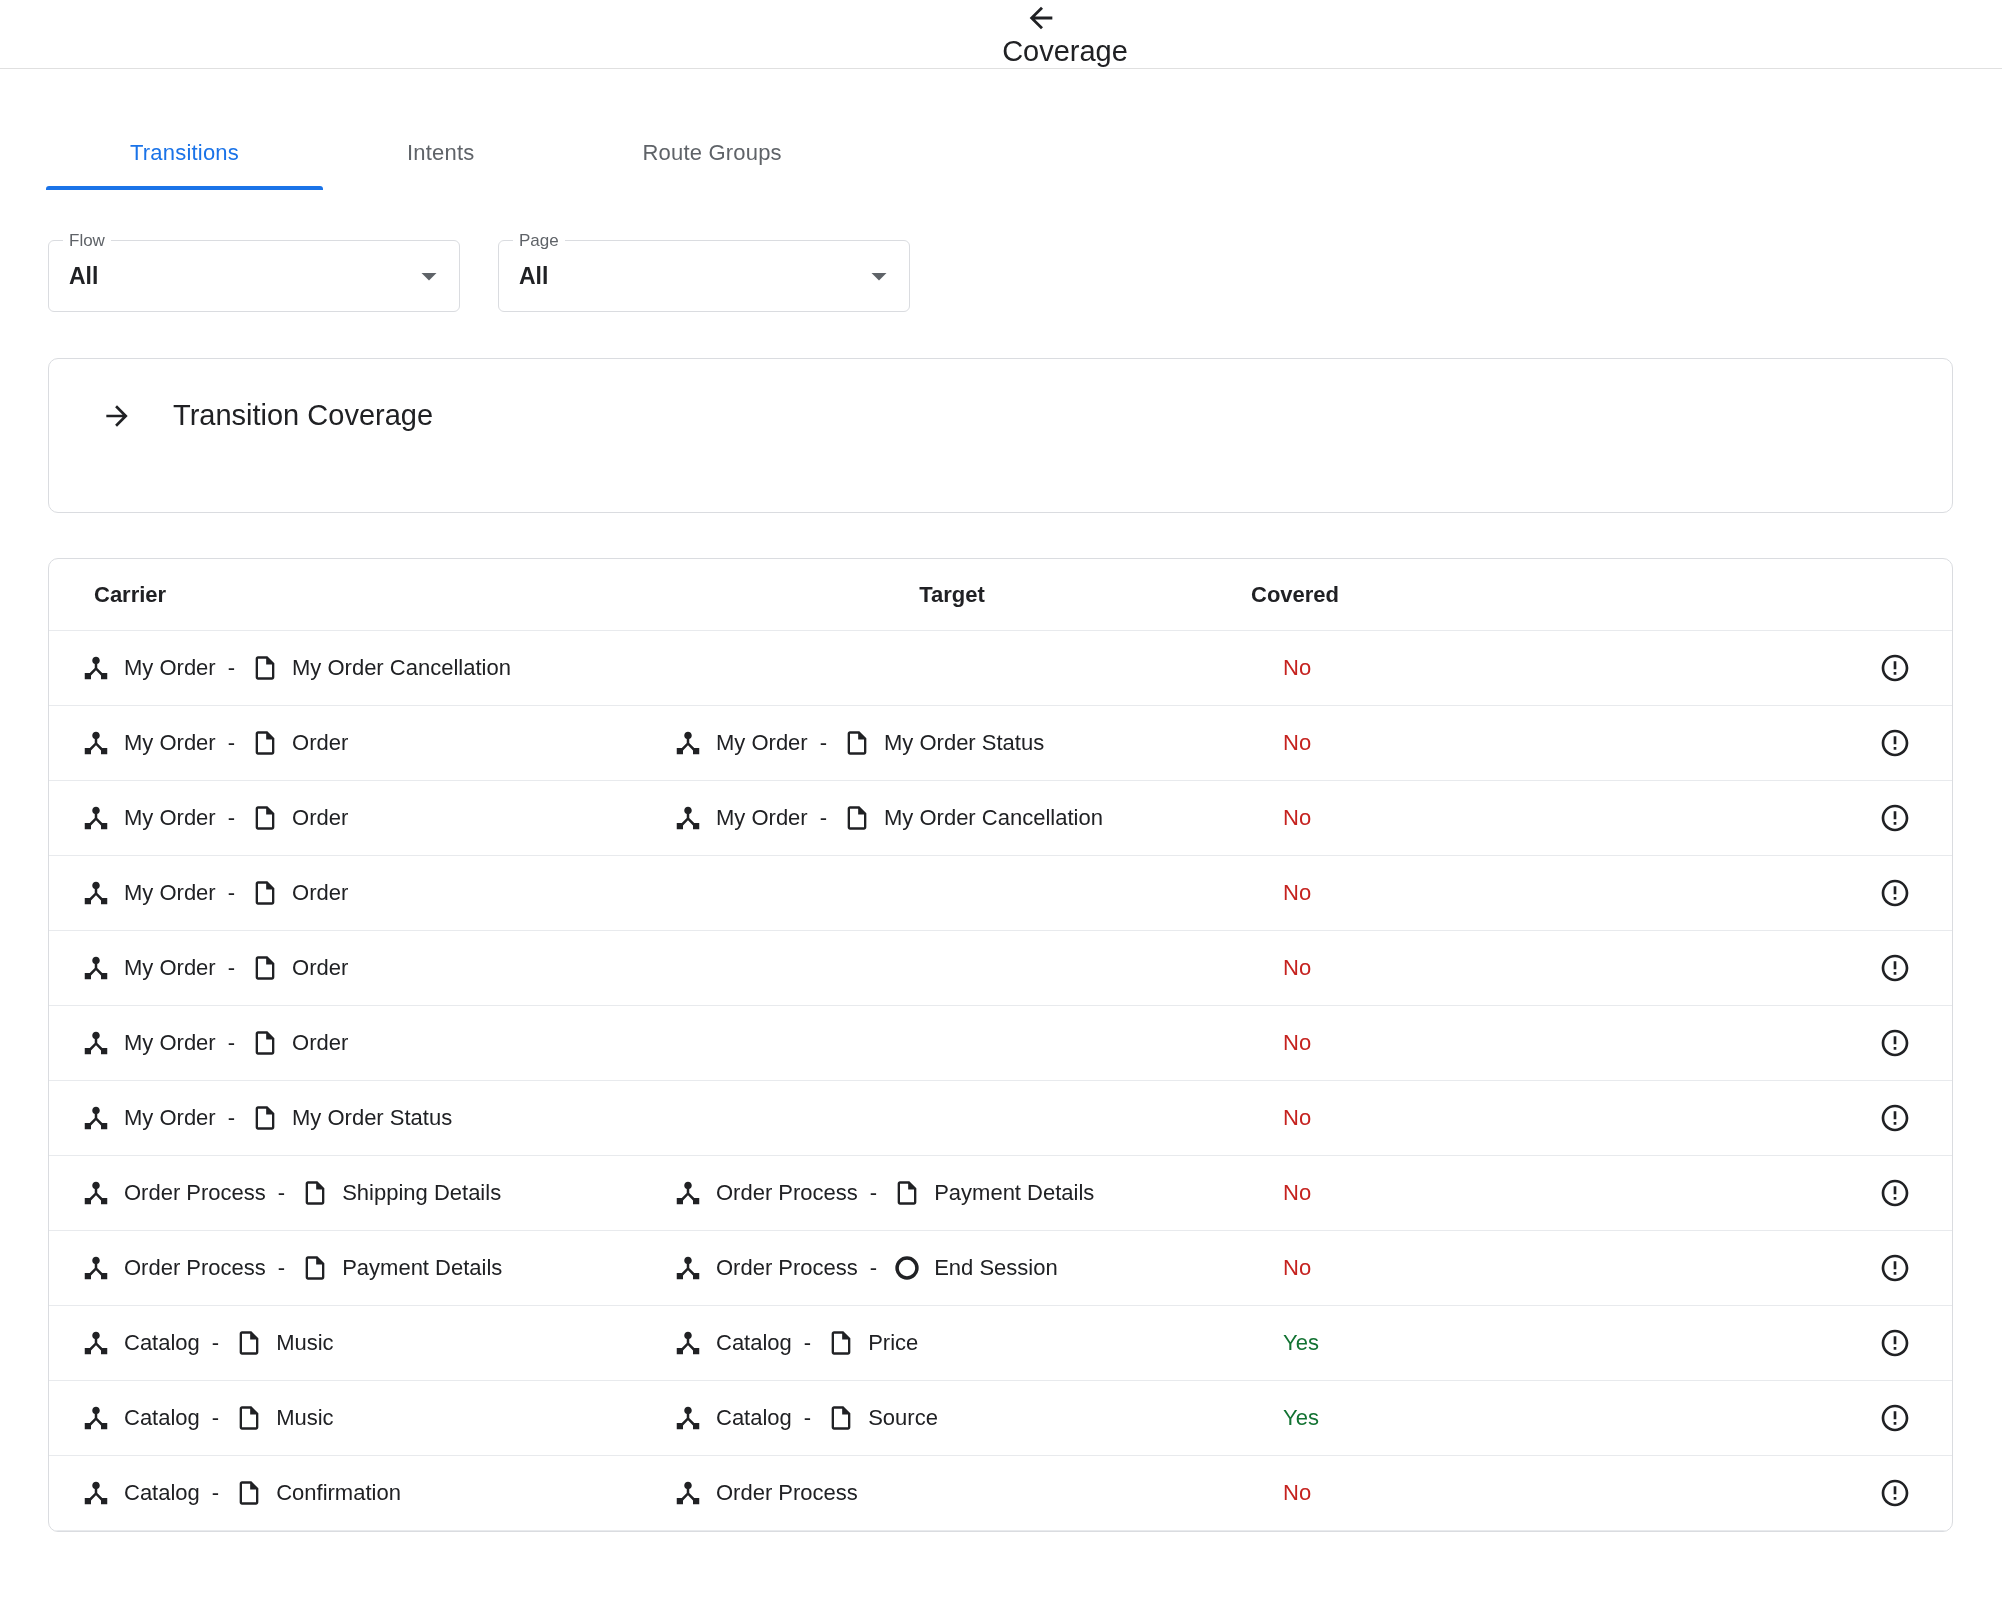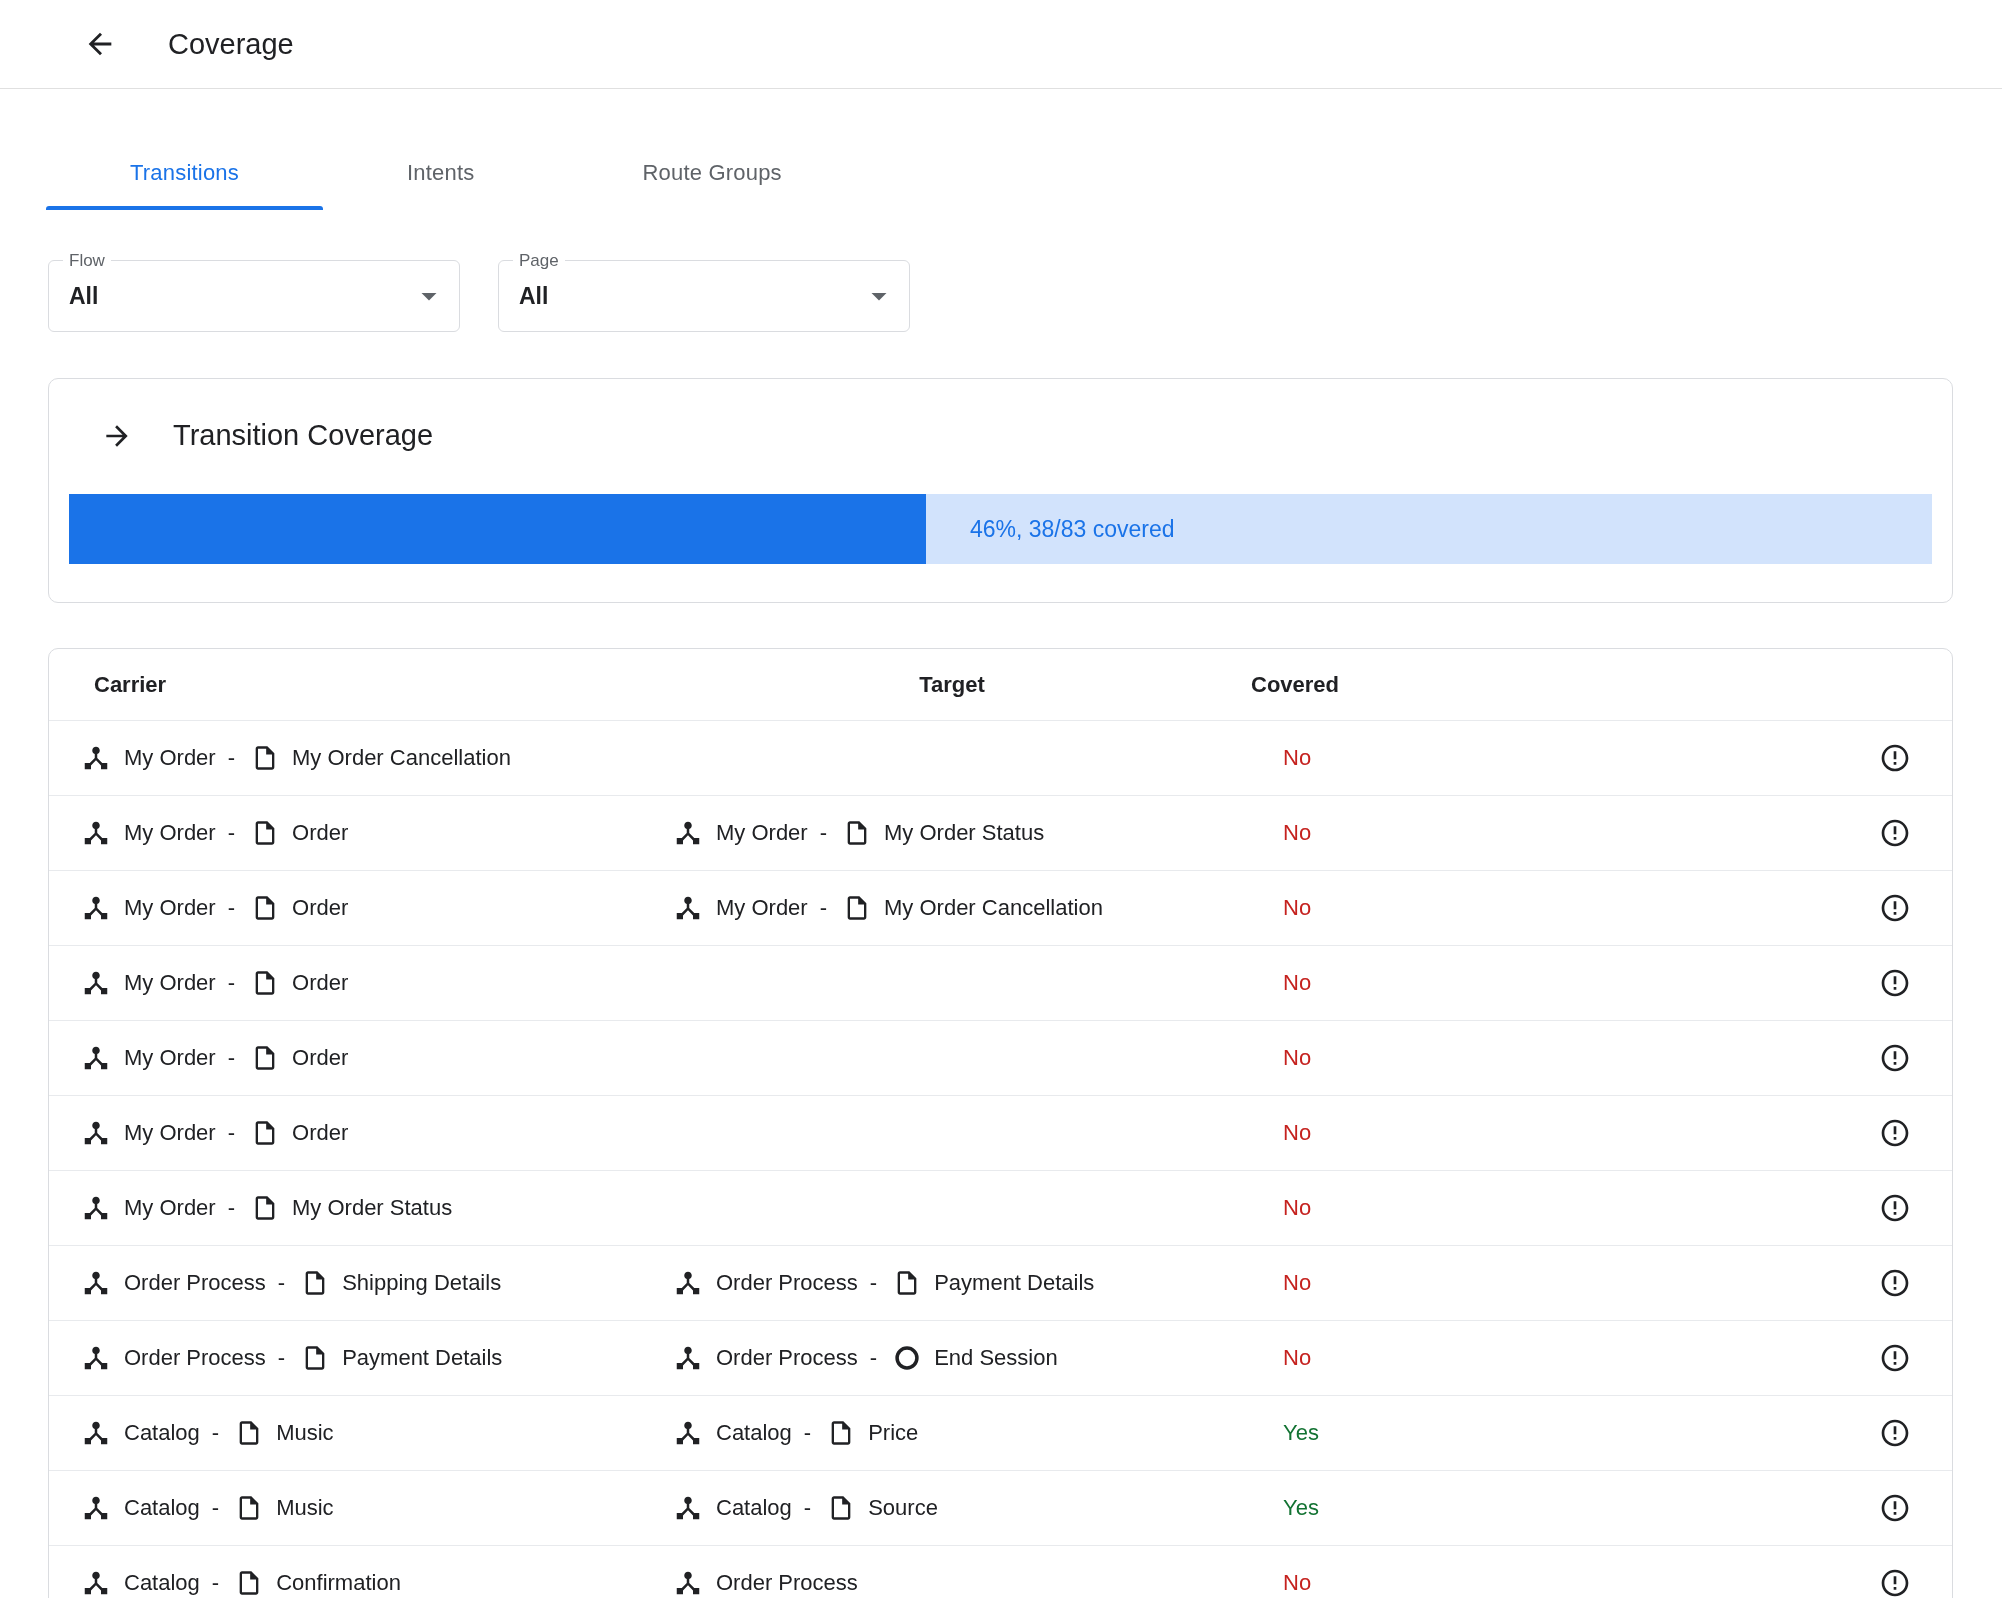--- a/index.html
+++ b/index.html
@@ -8,26 +8,27 @@
     width: 2002px;
     height: 1598px;
     overflow: hidden;
     background: #fff;
     font-family: "Liberation Sans", sans-serif;
     color: #202124;
   }
 
   
   .app-bar {
-    height: 89px;
+    height: 69px;
     display: flex;
     align-items: center;
     border-bottom: 1px solid #e0e0e0;
     padding-left: 80px;
     box-sizing: border-box;
+    flex-direction: column;
   }
   .back-btn {
     background: none;
     border: none;
     padding: 0;
     width: 40px;
     height: 40px;
     display: flex;
     align-items: center;
     justify-content: center;
@@ -251,24 +252,20 @@
   </div>
 </div>
 
 <section class="card coverage-card">
   <div class="coverage-head">
     <svg viewBox="0 0 24 24">
         <path d="M12 4l-1.41 1.41L16.17 11H4v2h12.17l-5.58 5.59L12 20l8-8z"></path>
       </svg>
     <h2 class="coverage-title">Transition Coverage</h2>
   </div>
-  <div class="progress" style="background: rgb(210, 227, 252);">
-    <div class="progress-fill" style="width: 46%; background: rgb(26, 115, 232);"></div>
-    <span class="progress-label" style="color: rgb(26, 115, 232);">46%, 38/83 covered</span>
-  </div>
 </section>
 
 <section class="card table-card">
   <div class="trow thead">
     <div class="col-source th">Carrier</div>
     <div class="col-target th">Target</div>
     <div class="col-covered th">Covered</div>
     <div class="col-info"></div>
   </div>
   <div id="table-body">

